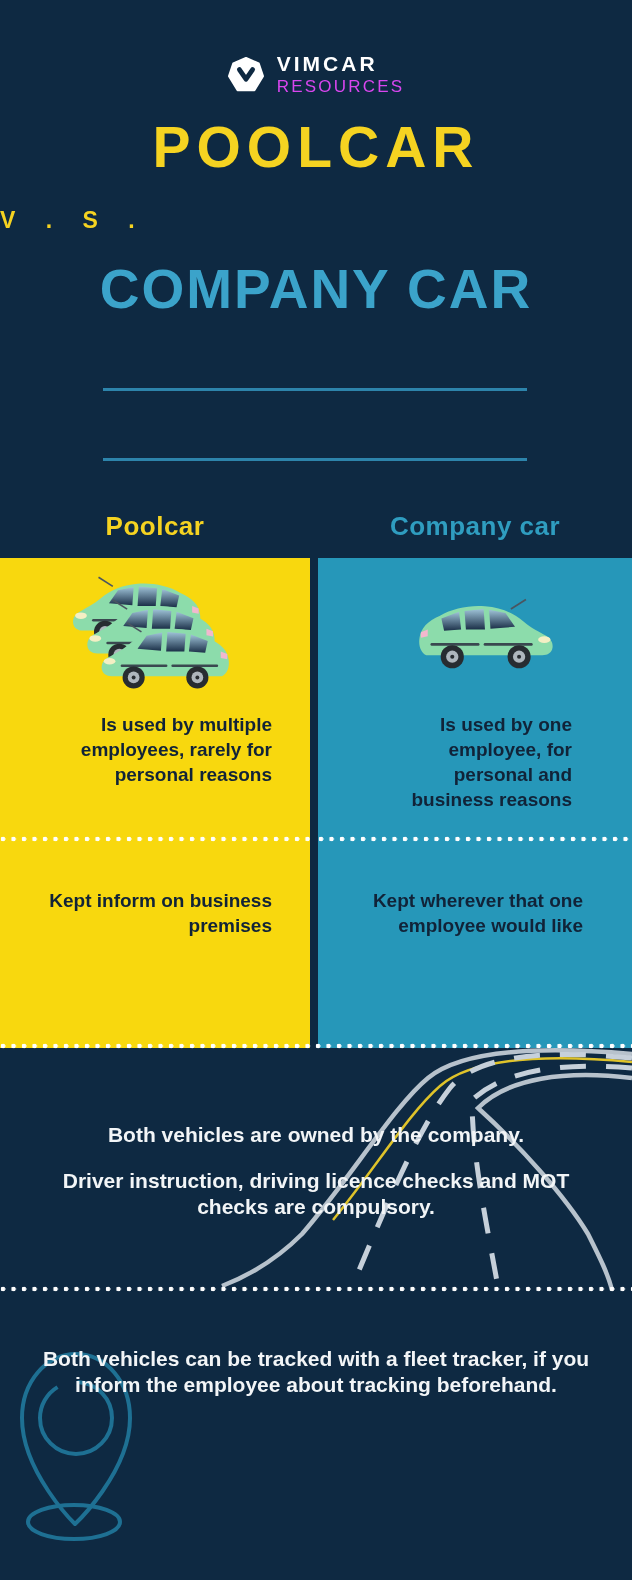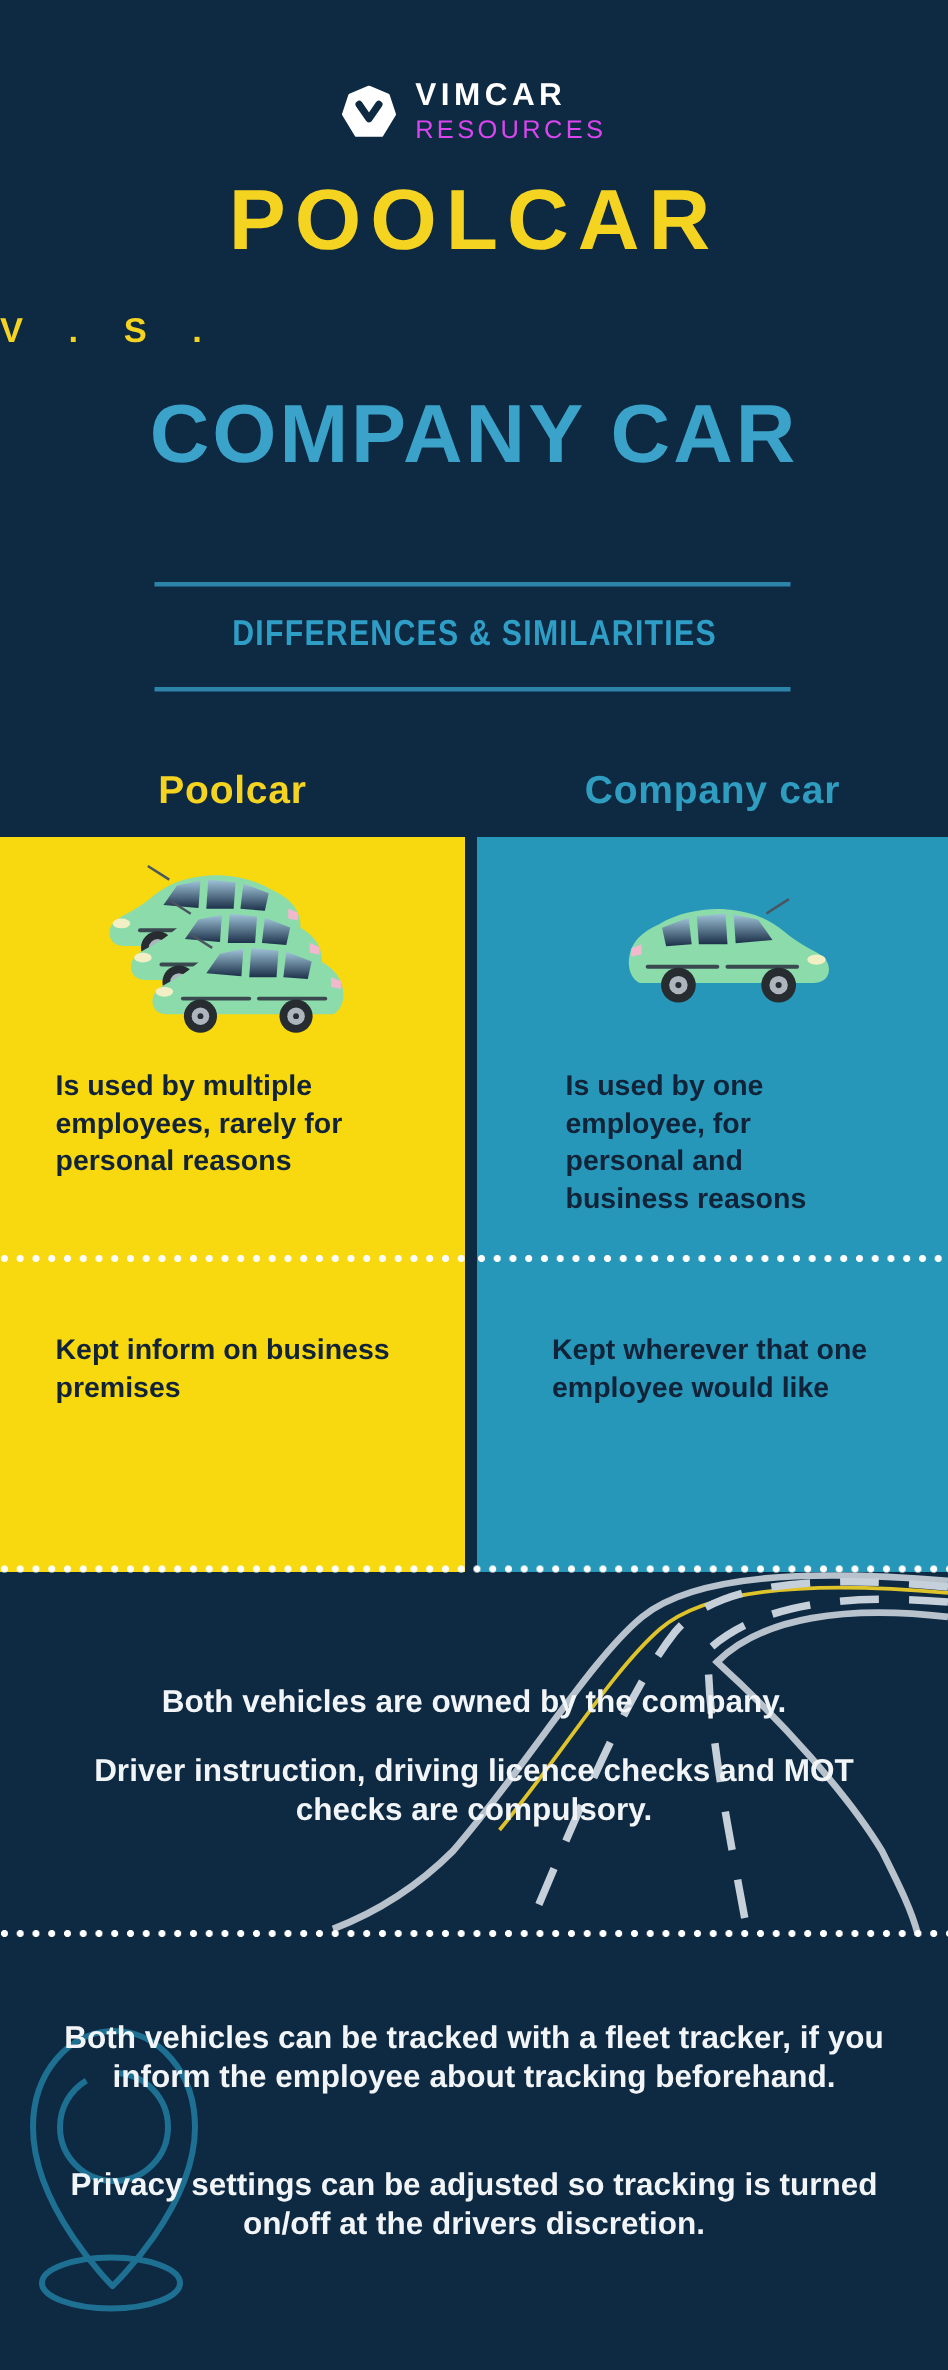--- a/index.html
+++ b/index.html
@@ -26,21 +26,21 @@
   .col-head.left{left:0;width:310px;color:#F5D321;}
   .col-head.right{left:318px;width:314px;color:#2F9DC0;}
   
   .panel{top:558px;height:490px;}
   .panel.yellow{left:0;width:310px;background:#F8D80E;}
   .panel.teal{left:318px;width:314px;background:#2697B9;}
   
   .dots{height:6px;background-image:radial-gradient(circle at 3px 3px,#FFFFFF 2.1px,transparent 2.6px);
         background-size:10.5px 6px;background-repeat:repeat-x;}
   
-  .cell{font-size:19px;line-height:25px;font-weight:bold;color:#112338;text-align:left;}
+  .cell{font-size:19px;line-height:25px;font-weight:bold;color:#112338;text-align:right;}
   
   .para{color:#F2F5F7;font-size:21px;line-height:26px;font-weight:bold;text-align:center;}
   svg{display:block;}
 </style>
 </head>
 <body>
 
 <div id="page">
 
   <svg width="0" height="0" aria-hidden="true">
@@ -80,23 +80,20 @@
       <div class="brand-name">VIMCAR</div>
       <div class="brand-sub">RESOURCES</div>
     </div>
   </div>
 
   <div class="abs title-yellow">POOLCAR</div>
   <div class="abs title-vs">V . S .</div>
   <div class="abs title-teal">COMPANY CAR</div>
 
   <div class="abs rule" style="top:388px"></div>
-  <div class="abs subtitle">
-    <span>DIFFERENCES &amp; SIMILARITIES</span>
-  </div>
   <div class="abs rule" style="top:458px"></div>
 
   <div class="abs col-head left">Poolcar</div>
   <div class="abs col-head right">Company car</div>
 
   <div class="abs panel yellow"></div>
   <div class="abs panel teal"></div>
 
   <svg class="abs" style="left:66px;top:576px" width="186" height="132" viewBox="0 0 286 203">
     <g transform="translate(0,0)">
@@ -143,15 +140,14 @@
 
   <div class="abs dots" style="left:0;top:1286px;width:632px"></div>
 
   <svg class="abs" style="left:0;top:1332px" width="200" height="248" viewBox="0 0 200 248">
     <ellipse cx="74" cy="190" rx="46" ry="17" fill="none" stroke="#1E7093" stroke-width="4"></ellipse>
     <path d="M75 192 C75 192 22 140 22 86 C22 50 46 22 76 22 C106 22 130 50 130 86 C130 140 75 192 75 192 Z" fill="none" stroke="#1E7093" stroke-width="4" stroke-linejoin="round"></path>
     <circle cx="76" cy="86" r="36" fill="none" stroke="#1E7093" stroke-width="4" stroke-dasharray="205 21" stroke-dashoffset="55"></circle>
   </svg>
 
   <div class="abs para" style="left:36px;top:1346px;width:560px">Both vehicles can be tracked with a fleet tracker, if you inform the employee about tracking beforehand.</div>
-  <div class="abs para" style="left:46px;top:1444px;width:540px">Privacy settings can be adjusted so tracking is turned on/off at the drivers discretion.</div>
 
 </div>
 
 </body></html>

